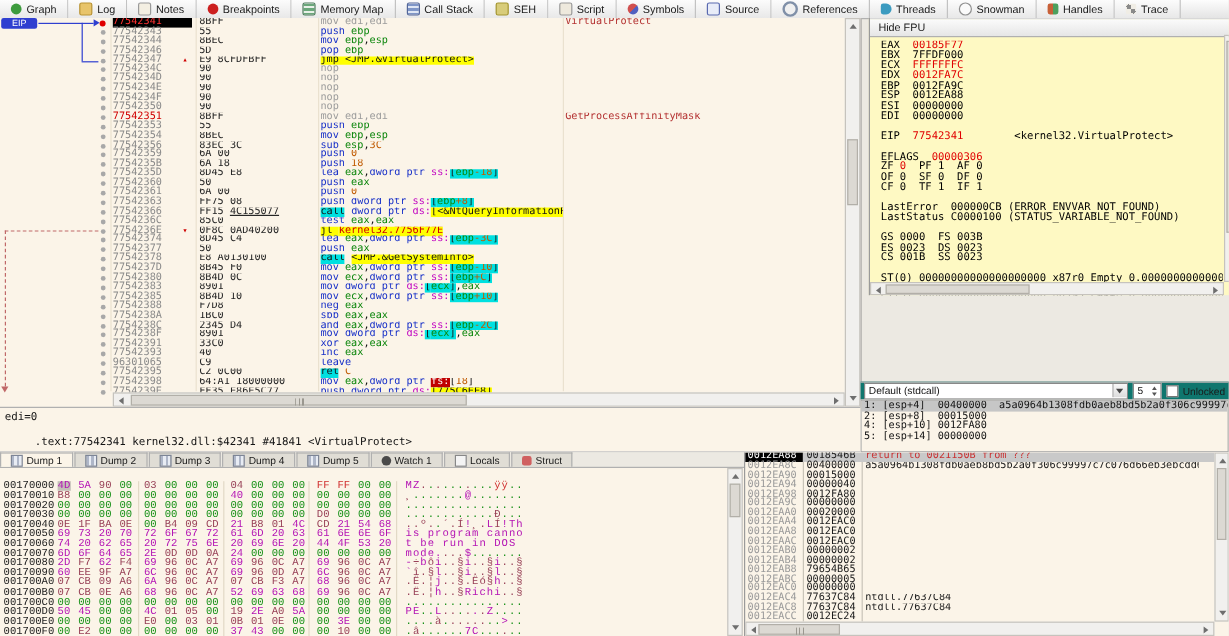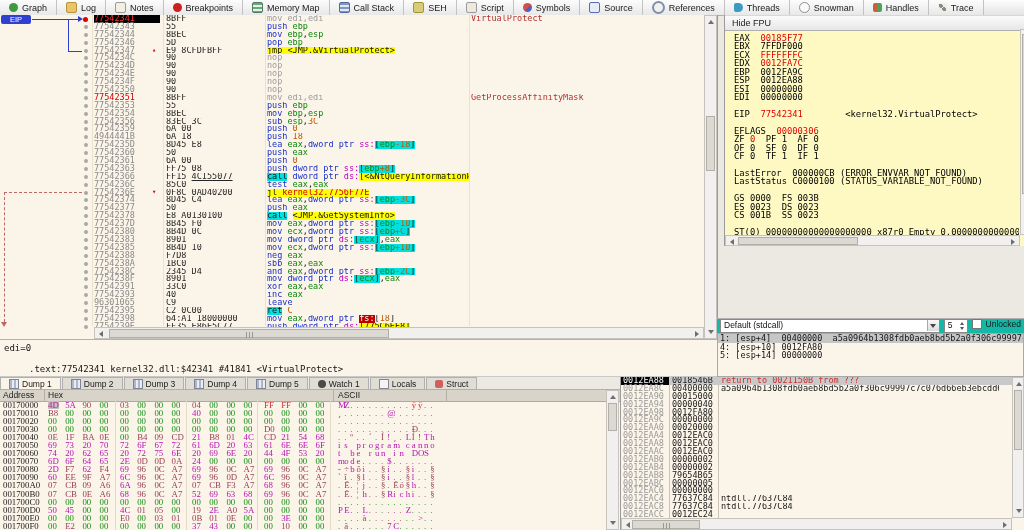--- a/index.html
+++ b/index.html
@@ -66,22 +66,22 @@
   #reg-pane{position:absolute;left:724px;top:15px;width:307px;height:231px;
     background:#fef9c3;border-left:1px solid #9a9a9a;overflow:hidden;box-sizing:border-box;}
   #hide-fpu{height:14px;background:linear-gradient(#fbfbfb,#e6e6e6);border-bottom:1px solid #b0b0b0;
     font-size:9px;color:#1a1a1a;line-height:14px;padding-left:7px;border-top:1px solid #d8d8d8;}
   #reg-rows{position:absolute;left:9px;top:19px;right:12px;white-space:pre;
     font-family:"DejaVu Sans Mono",monospace;font-size:8.8px;line-height:8.45px;overflow:hidden;height:276px;}
   .rr{height:8.45px;}
   .red{color:#e00000;}
 
   
-  #ccbar{position:absolute;left:717px;top:318px;width:307px;height:15px;background:#14b8a6;
-    border-top:1px solid #b0b0b0;display:flex;align-items:flex-start;gap:4px;padding:0 3px;box-sizing:border-box;}
+  #ccbar{position:absolute;left:717px;top:318px;width:307px;height:15px;background:#0f766e;
+    border-top:1px solid #b0b0b0;display:flex;align-items:center;gap:4px;padding:0 3px;box-sizing:border-box;}
   #cc-combo{width:222px;height:12px;background:#fff;border:1px solid #888;font-size:8.5px;
     line-height:11px;padding:0 3px;position:relative;color:#111;}
   #cc-combo .dda{position:absolute;right:0;top:0;width:11px;height:11px;background:linear-gradient(#f8f8f8,#dcdcdc);border-left:1px solid #aaa;}
   #cc-spin{width:20px;height:12px;background:#fff;border:1px solid #888;font-size:8.5px;line-height:11px;padding-left:3px;position:relative;color:#111;}
   #cc-check{width:8px;height:8px;background:#fff;border:1px solid #777;display:inline-block;}
   #cc-label{font-size:8.5px;color:#1a1a1a;}
 
   
   #args-box{position:absolute;left:717px;top:333px;width:307px;height:44px;background:#fbf4e8;
     border:1px solid #a8a8a8;box-sizing:border-box;overflow:hidden;
@@ -108,21 +108,21 @@
   .locals-icon{background:#f4f4f4;border:1px solid #888;}
   .struct-icon{background:#d06060;border-radius:2px;}
 
   
   #dump-pane{position:absolute;left:0;top:390px;width:620px;height:140px;background:#fbf4e8;overflow:hidden;}
   #dump-header{position:absolute;left:0;top:0;width:620px;height:11px;background:#d8d4ca;
     border-bottom:1px solid #aaa;font-size:8.5px;color:#222;}
   #dump-header .hl{position:absolute;top:0;line-height:10px;}
   .hsep{position:absolute;top:0;width:1px;background:#b4b0a6;}
   #dump-rows{position:absolute;left:0;top:11px;right:0;}
-  .hrow{position:relative;height:8.06px;font-family:Liberation Serif, serif;
+  .hrow{position:relative;height:8.06px;font-family:Liberation Mono, monospace;
     font-size:8.8px;line-height:8.06px;white-space:pre;}
   .haddr{position:absolute;left:3px;color:#222;}
   .hb,.ha{position:absolute;}
   .bz{color:#169016}.bp{color:#b414b4}.bf{color:#d03030}.bx{color:#984057}
   .bsel{background:#c4c0b8;}
   .gsep{position:absolute;top:0;height:140px;width:1px;background:#e2d9c6;}
 
   
   #stack-pane{position:absolute;left:620px;top:377px;width:404px;height:153px;
     background:#fbf4e8;border-left:1px solid #9a9a9a;overflow:hidden;box-sizing:border-box;}
@@ -217,21 +217,21 @@
       <div class="drow"><span class="dot"></span><span class="daddr">7754234C</span><span class="dbytes">90</span><span class="dins"><span class="c-g">nop</span></span></div>
       <div class="drow"><span class="dot"></span><span class="daddr">7754234D</span><span class="dbytes">90</span><span class="dins"><span class="c-g">nop</span></span></div>
       <div class="drow"><span class="dot"></span><span class="daddr">7754234E</span><span class="dbytes">90</span><span class="dins"><span class="c-g">nop</span></span></div>
       <div class="drow"><span class="dot"></span><span class="daddr">7754234F</span><span class="dbytes">90</span><span class="dins"><span class="c-g">nop</span></span></div>
       <div class="drow"><span class="dot"></span><span class="daddr">77542350</span><span class="dbytes">90</span><span class="dins"><span class="c-g">nop</span></span></div>
       <div class="drow"><span class="dot"></span><span class="daddr red">77542351</span><span class="dbytes">8BFF</span><span class="dins"><span class="c-g">mov edi,edi</span></span><span class="dcmt">GetProcessAffinityMask</span></div>
       <div class="drow"><span class="dot"></span><span class="daddr">77542353</span><span class="dbytes">55</span><span class="dins"><span class="c-m">push </span><span class="c-r">ebp</span></span></div>
       <div class="drow"><span class="dot"></span><span class="daddr">77542354</span><span class="dbytes">8BEC</span><span class="dins"><span class="c-m">mov </span><span class="c-r">ebp</span><span class="c-b">,</span><span class="c-r">esp</span></span></div>
       <div class="drow"><span class="dot"></span><span class="daddr">77542356</span><span class="dbytes">83EC 3C</span><span class="dins"><span class="c-m">sub </span><span class="c-r">esp</span><span class="c-b">,</span><span class="c-n">3C</span></span></div>
       <div class="drow"><span class="dot"></span><span class="daddr">77542359</span><span class="dbytes">6A 00</span><span class="dins"><span class="c-m">push </span><span class="c-n">0</span></span></div>
-      <div class="drow"><span class="dot"></span><span class="daddr">4944441B</span><span class="dbytes">6A 18</span><span class="dins"><span class="c-m">push </span><span class="c-n">18</span></span></div>
+      <div class="drow"><span class="dot"></span><span class="daddr">7754235B</span><span class="dbytes">6A 18</span><span class="dins"><span class="c-m">push </span><span class="c-n">18</span></span></div>
       <div class="drow"><span class="dot"></span><span class="daddr">7754235D</span><span class="dbytes">8D45 E8</span><span class="dins"><span class="c-m">lea </span><span class="c-r">eax</span><span class="c-b">,</span><span class="c-m">dword ptr </span><span class="c-s">ss:</span><span class="c-b bg-c">[</span><span class="c-r bg-c">ebp</span><span class="c-n bg-c">-18</span><span class="c-b bg-c">]</span></span></div>
       <div class="drow"><span class="dot"></span><span class="daddr">77542360</span><span class="dbytes">50</span><span class="dins"><span class="c-m">push </span><span class="c-r">eax</span></span></div>
       <div class="drow"><span class="dot"></span><span class="daddr">77542361</span><span class="dbytes">6A 00</span><span class="dins"><span class="c-m">push </span><span class="c-n">0</span></span></div>
       <div class="drow"><span class="dot"></span><span class="daddr">77542363</span><span class="dbytes">FF75 08</span><span class="dins"><span class="c-m">push </span><span class="c-m">dword ptr </span><span class="c-s">ss:</span><span class="c-b bg-c">[</span><span class="c-r bg-c">ebp</span><span class="c-n bg-c">+8</span><span class="c-b bg-c">]</span></span></div>
       <div class="drow"><span class="dot"></span><span class="daddr">77542366</span><span class="dbytes"><span>FF15 </span><span class="u">4C155077</span></span><span class="dins"><span class="c-b bg-c">call</span><span class="c-b"> </span><span class="c-m">dword ptr </span><span class="c-s">ds:</span><span class="c-b bg-y">[&lt;&amp;NtQueryInformationProcess&gt;]</span></span></div>
       <div class="drow"><span class="dot"></span><span class="daddr">7754236C</span><span class="dbytes">85C0</span><span class="dins"><span class="c-m">test </span><span class="c-r">eax</span><span class="c-b">,</span><span class="c-r">eax</span></span></div>
       <div class="drow"><span class="dot"></span><span class="daddr">7754236E</span><span class="ddir">▾</span><span class="dbytes">0F8C 0AD40200</span><span class="dins"><span class="c-b bg-y">jl </span><span class="c-jr bg-y">kernel32.7756F77E</span></span></div>
       <div class="drow"><span class="dot"></span><span class="daddr">77542374</span><span class="dbytes">8D45 C4</span><span class="dins"><span class="c-m">lea </span><span class="c-r">eax</span><span class="c-b">,</span><span class="c-m">dword ptr </span><span class="c-s">ss:</span><span class="c-b bg-c">[</span><span class="c-r bg-c">ebp</span><span class="c-n bg-c">-3C</span><span class="c-b bg-c">]</span></span></div>
       <div class="drow"><span class="dot"></span><span class="daddr">77542377</span><span class="dbytes">50</span><span class="dins"><span class="c-m">push </span><span class="c-r">eax</span></span></div>
       <div class="drow"><span class="dot"></span><span class="daddr">77542378</span><span class="dbytes">E8 A0130100</span><span class="dins"><span class="c-b bg-c">call</span><span class="c-b"> </span><span class="c-b bg-y">&lt;JMP.&amp;GetSystemInfo&gt;</span></span></div>
@@ -297,21 +297,21 @@
   </div>
   <div id="cc-spin">
     <span>5</span>
     <span class="tri" style="right:3px;top:2px;border-left:2.5px solid transparent;border-right:2.5px solid transparent;border-bottom:3px solid #555"></span>
     <span class="tri" style="right:3px;bottom:2px;border-left:2.5px solid transparent;border-right:2.5px solid transparent;border-top:3px solid #555"></span>
   </div>
   <span id="cc-check"></span>
   <span id="cc-label">Unlocked</span>
 </div>
 
-<div id="args-box"><div class="arow sel">1: [esp+4]  00400000  a5a0964b1308fdb0aeb8bd5b2a0f306c99997c7c076d66eb3ebcdd68405</div><div class="arow">4: [esp+10] 0012FA80</div><div class="arow">5: [esp+14] 00000000</div></div>
+<div id="args-box"><div class="arow sel">1: [esp+4]  00400000  a5a0964b1308fdb0aeb8bd5b2a0f306c99997c7c076d66eb3ebcdd68405</div><div class="arow">2: [esp+8]  00015000</div><div class="arow">4: [esp+10] 0012FA80</div><div class="arow">5: [esp+14] 00000000</div></div>
 
 <div id="info-box">
   <div id="info-line1">edi=0</div>
   <div id="info-line2">.text:77542341 kernel32.dll:$42341 #41841 &lt;VirtualProtect&gt;</div>
 </div>
 
 <div id="dump-tabs">
     <div class="dtab active">
       <span class="dic dump-icon"></span>
       <span>Dump 1</span>
@@ -340,28 +340,20 @@
       <span class="dic locals-icon"></span>
       <span>Locals</span>
     </div>
     <div class="dtab">
       <span class="dic struct-icon"></span>
       <span>Struct</span>
     </div>
   </div>
 
 <div id="dump-pane">
-  <div id="dump-header">
-    <span class="hl" style="left:3px">Address</span>
-    <span class="hl" style="left:48px">Hex</span>
-    <span class="hl" style="left:338px">ASCII</span>
-    <span class="hsep" style="left:44px;height:11px"></span>
-    <span class="hsep" style="left:333px;height:11px"></span>
-    <span class="hsep" style="left:446px;height:11px"></span>
-  </div>
   <div class="gsep" style="left:115px;top:11px"></div>
   <div class="gsep" style="left:186px;top:11px"></div>
   <div class="gsep" style="left:257px;top:11px"></div>
   <div class="gsep" style="left:330px;top:11px"></div>
   <div id="dump-rows">
       <div class="hrow"><span class="haddr">00170000</span><span class="hb bp bsel" style="left: 48px;">4D</span><span class="ha bp" style="left: 338px;">M</span><span class="hb bp" style="left: 65.2px;">5A</span><span class="ha bp" style="left: 344.15px;">Z</span><span class="hb bx" style="left: 82.4px;">90</span><span class="ha bx" style="left: 350.3px;">.</span><span class="hb bz" style="left: 99.6px;">00</span><span class="ha bz" style="left: 356.45px;">.</span><span class="hb bx" style="left: 120px;">03</span><span class="ha bx" style="left: 362.6px;">.</span><span class="hb bz" style="left: 137.2px;">00</span><span class="ha bz" style="left: 368.75px;">.</span><span class="hb bz" style="left: 154.4px;">00</span><span class="ha bz" style="left: 374.9px;">.</span><span class="hb bz" style="left: 171.6px;">00</span><span class="ha bz" style="left: 381.05px;">.</span><span class="hb bx" style="left: 192px;">04</span><span class="ha bx" style="left: 387.2px;">.</span><span class="hb bz" style="left: 209.2px;">00</span><span class="ha bz" style="left: 393.35px;">.</span><span class="hb bz" style="left: 226.4px;">00</span><span class="ha bz" style="left: 399.5px;">.</span><span class="hb bz" style="left: 243.6px;">00</span><span class="ha bz" style="left: 405.65px;">.</span><span class="hb bf" style="left: 264px;">FF</span><span class="ha bf" style="left: 411.8px;">ÿ</span><span class="hb bf" style="left: 281.2px;">FF</span><span class="ha bf" style="left: 417.95px;">ÿ</span><span class="hb bz" style="left: 298.4px;">00</span><span class="ha bz" style="left: 424.1px;">.</span><span class="hb bz" style="left: 315.6px;">00</span><span class="ha bz" style="left: 430.25px;">.</span></div>
       <div class="hrow"><span class="haddr">00170010</span><span class="hb bx" style="left: 48px;">B8</span><span class="ha bx" style="left: 338px;">¸</span><span class="hb bz" style="left: 65.2px;">00</span><span class="ha bz" style="left: 344.15px;">.</span><span class="hb bz" style="left: 82.4px;">00</span><span class="ha bz" style="left: 350.3px;">.</span><span class="hb bz" style="left: 99.6px;">00</span><span class="ha bz" style="left: 356.45px;">.</span><span class="hb bz" style="left: 120px;">00</span><span class="ha bz" style="left: 362.6px;">.</span><span class="hb bz" style="left: 137.2px;">00</span><span class="ha bz" style="left: 368.75px;">.</span><span class="hb bz" style="left: 154.4px;">00</span><span class="ha bz" style="left: 374.9px;">.</span><span class="hb bz" style="left: 171.6px;">00</span><span class="ha bz" style="left: 381.05px;">.</span><span class="hb bp" style="left: 192px;">40</span><span class="ha bp" style="left: 387.2px;">@</span><span class="hb bz" style="left: 209.2px;">00</span><span class="ha bz" style="left: 393.35px;">.</span><span class="hb bz" style="left: 226.4px;">00</span><span class="ha bz" style="left: 399.5px;">.</span><span class="hb bz" style="left: 243.6px;">00</span><span class="ha bz" style="left: 405.65px;">.</span><span class="hb bz" style="left: 264px;">00</span><span class="ha bz" style="left: 411.8px;">.</span><span class="hb bz" style="left: 281.2px;">00</span><span class="ha bz" style="left: 417.95px;">.</span><span class="hb bz" style="left: 298.4px;">00</span><span class="ha bz" style="left: 424.1px;">.</span><span class="hb bz" style="left: 315.6px;">00</span><span class="ha bz" style="left: 430.25px;">.</span></div>
       <div class="hrow"><span class="haddr">00170020</span><span class="hb bz" style="left: 48px;">00</span><span class="ha bz" style="left: 338px;">.</span><span class="hb bz" style="left: 65.2px;">00</span><span class="ha bz" style="left: 344.15px;">.</span><span class="hb bz" style="left: 82.4px;">00</span><span class="ha bz" style="left: 350.3px;">.</span><span class="hb bz" style="left: 99.6px;">00</span><span class="ha bz" style="left: 356.45px;">.</span><span class="hb bz" style="left: 120px;">00</span><span class="ha bz" style="left: 362.6px;">.</span><span class="hb bz" style="left: 137.2px;">00</span><span class="ha bz" style="left: 368.75px;">.</span><span class="hb bz" style="left: 154.4px;">00</span><span class="ha bz" style="left: 374.9px;">.</span><span class="hb bz" style="left: 171.6px;">00</span><span class="ha bz" style="left: 381.05px;">.</span><span class="hb bz" style="left: 192px;">00</span><span class="ha bz" style="left: 387.2px;">.</span><span class="hb bz" style="left: 209.2px;">00</span><span class="ha bz" style="left: 393.35px;">.</span><span class="hb bz" style="left: 226.4px;">00</span><span class="ha bz" style="left: 399.5px;">.</span><span class="hb bz" style="left: 243.6px;">00</span><span class="ha bz" style="left: 405.65px;">.</span><span class="hb bz" style="left: 264px;">00</span><span class="ha bz" style="left: 411.8px;">.</span><span class="hb bz" style="left: 281.2px;">00</span><span class="ha bz" style="left: 417.95px;">.</span><span class="hb bz" style="left: 298.4px;">00</span><span class="ha bz" style="left: 424.1px;">.</span><span class="hb bz" style="left: 315.6px;">00</span><span class="ha bz" style="left: 430.25px;">.</span></div>
       <div class="hrow"><span class="haddr">00170030</span><span class="hb bz" style="left: 48px;">00</span><span class="ha bz" style="left: 338px;">.</span><span class="hb bz" style="left: 65.2px;">00</span><span class="ha bz" style="left: 344.15px;">.</span><span class="hb bz" style="left: 82.4px;">00</span><span class="ha bz" style="left: 350.3px;">.</span><span class="hb bz" style="left: 99.6px;">00</span><span class="ha bz" style="left: 356.45px;">.</span><span class="hb bz" style="left: 120px;">00</span><span class="ha bz" style="left: 362.6px;">.</span><span class="hb bz" style="left: 137.2px;">00</span><span class="ha bz" style="left: 368.75px;">.</span><span class="hb bz" style="left: 154.4px;">00</span><span class="ha bz" style="left: 374.9px;">.</span><span class="hb bz" style="left: 171.6px;">00</span><span class="ha bz" style="left: 381.05px;">.</span><span class="hb bz" style="left: 192px;">00</span><span class="ha bz" style="left: 387.2px;">.</span><span class="hb bz" style="left: 209.2px;">00</span><span class="ha bz" style="left: 393.35px;">.</span><span class="hb bz" style="left: 226.4px;">00</span><span class="ha bz" style="left: 399.5px;">.</span><span class="hb bz" style="left: 243.6px;">00</span><span class="ha bz" style="left: 405.65px;">.</span><span class="hb bx" style="left: 264px;">D0</span><span class="ha bx" style="left: 411.8px;">Ð</span><span class="hb bz" style="left: 281.2px;">00</span><span class="ha bz" style="left: 417.95px;">.</span><span class="hb bz" style="left: 298.4px;">00</span><span class="ha bz" style="left: 424.1px;">.</span><span class="hb bz" style="left: 315.6px;">00</span><span class="ha bz" style="left: 430.25px;">.</span></div>
       <div class="hrow"><span class="haddr">00170040</span><span class="hb bx" style="left: 48px;">0E</span><span class="ha bx" style="left: 338px;">.</span><span class="hb bx" style="left: 65.2px;">1F</span><span class="ha bx" style="left: 344.15px;">.</span><span class="hb bx" style="left: 82.4px;">BA</span><span class="ha bx" style="left: 350.3px;">º</span><span class="hb bx" style="left: 99.6px;">0E</span><span class="ha bx" style="left: 356.45px;">.</span><span class="hb bz" style="left: 120px;">00</span><span class="ha bz" style="left: 362.6px;">.</span><span class="hb bx" style="left: 137.2px;">B4</span><span class="ha bx" style="left: 368.75px;">´</span><span class="hb bx" style="left: 154.4px;">09</span><span class="ha bx" style="left: 374.9px;">.</span><span class="hb bx" style="left: 171.6px;">CD</span><span class="ha bx" style="left: 381.05px;">Í</span><span class="hb bp" style="left: 192px;">21</span><span class="ha bp" style="left: 387.2px;">!</span><span class="hb bx" style="left: 209.2px;">B8</span><span class="ha bx" style="left: 393.35px;">¸</span><span class="hb bx" style="left: 226.4px;">01</span><span class="ha bx" style="left: 399.5px;">.</span><span class="hb bp" style="left: 243.6px;">4C</span><span class="ha bp" style="left: 405.65px;">L</span><span class="hb bx" style="left: 264px;">CD</span><span class="ha bx" style="left: 411.8px;">Í</span><span class="hb bp" style="left: 281.2px;">21</span><span class="ha bp" style="left: 417.95px;">!</span><span class="hb bp" style="left: 298.4px;">54</span><span class="ha bp" style="left: 424.1px;">T</span><span class="hb bp" style="left: 315.6px;">68</span><span class="ha bp" style="left: 430.25px;">h</span></div>

